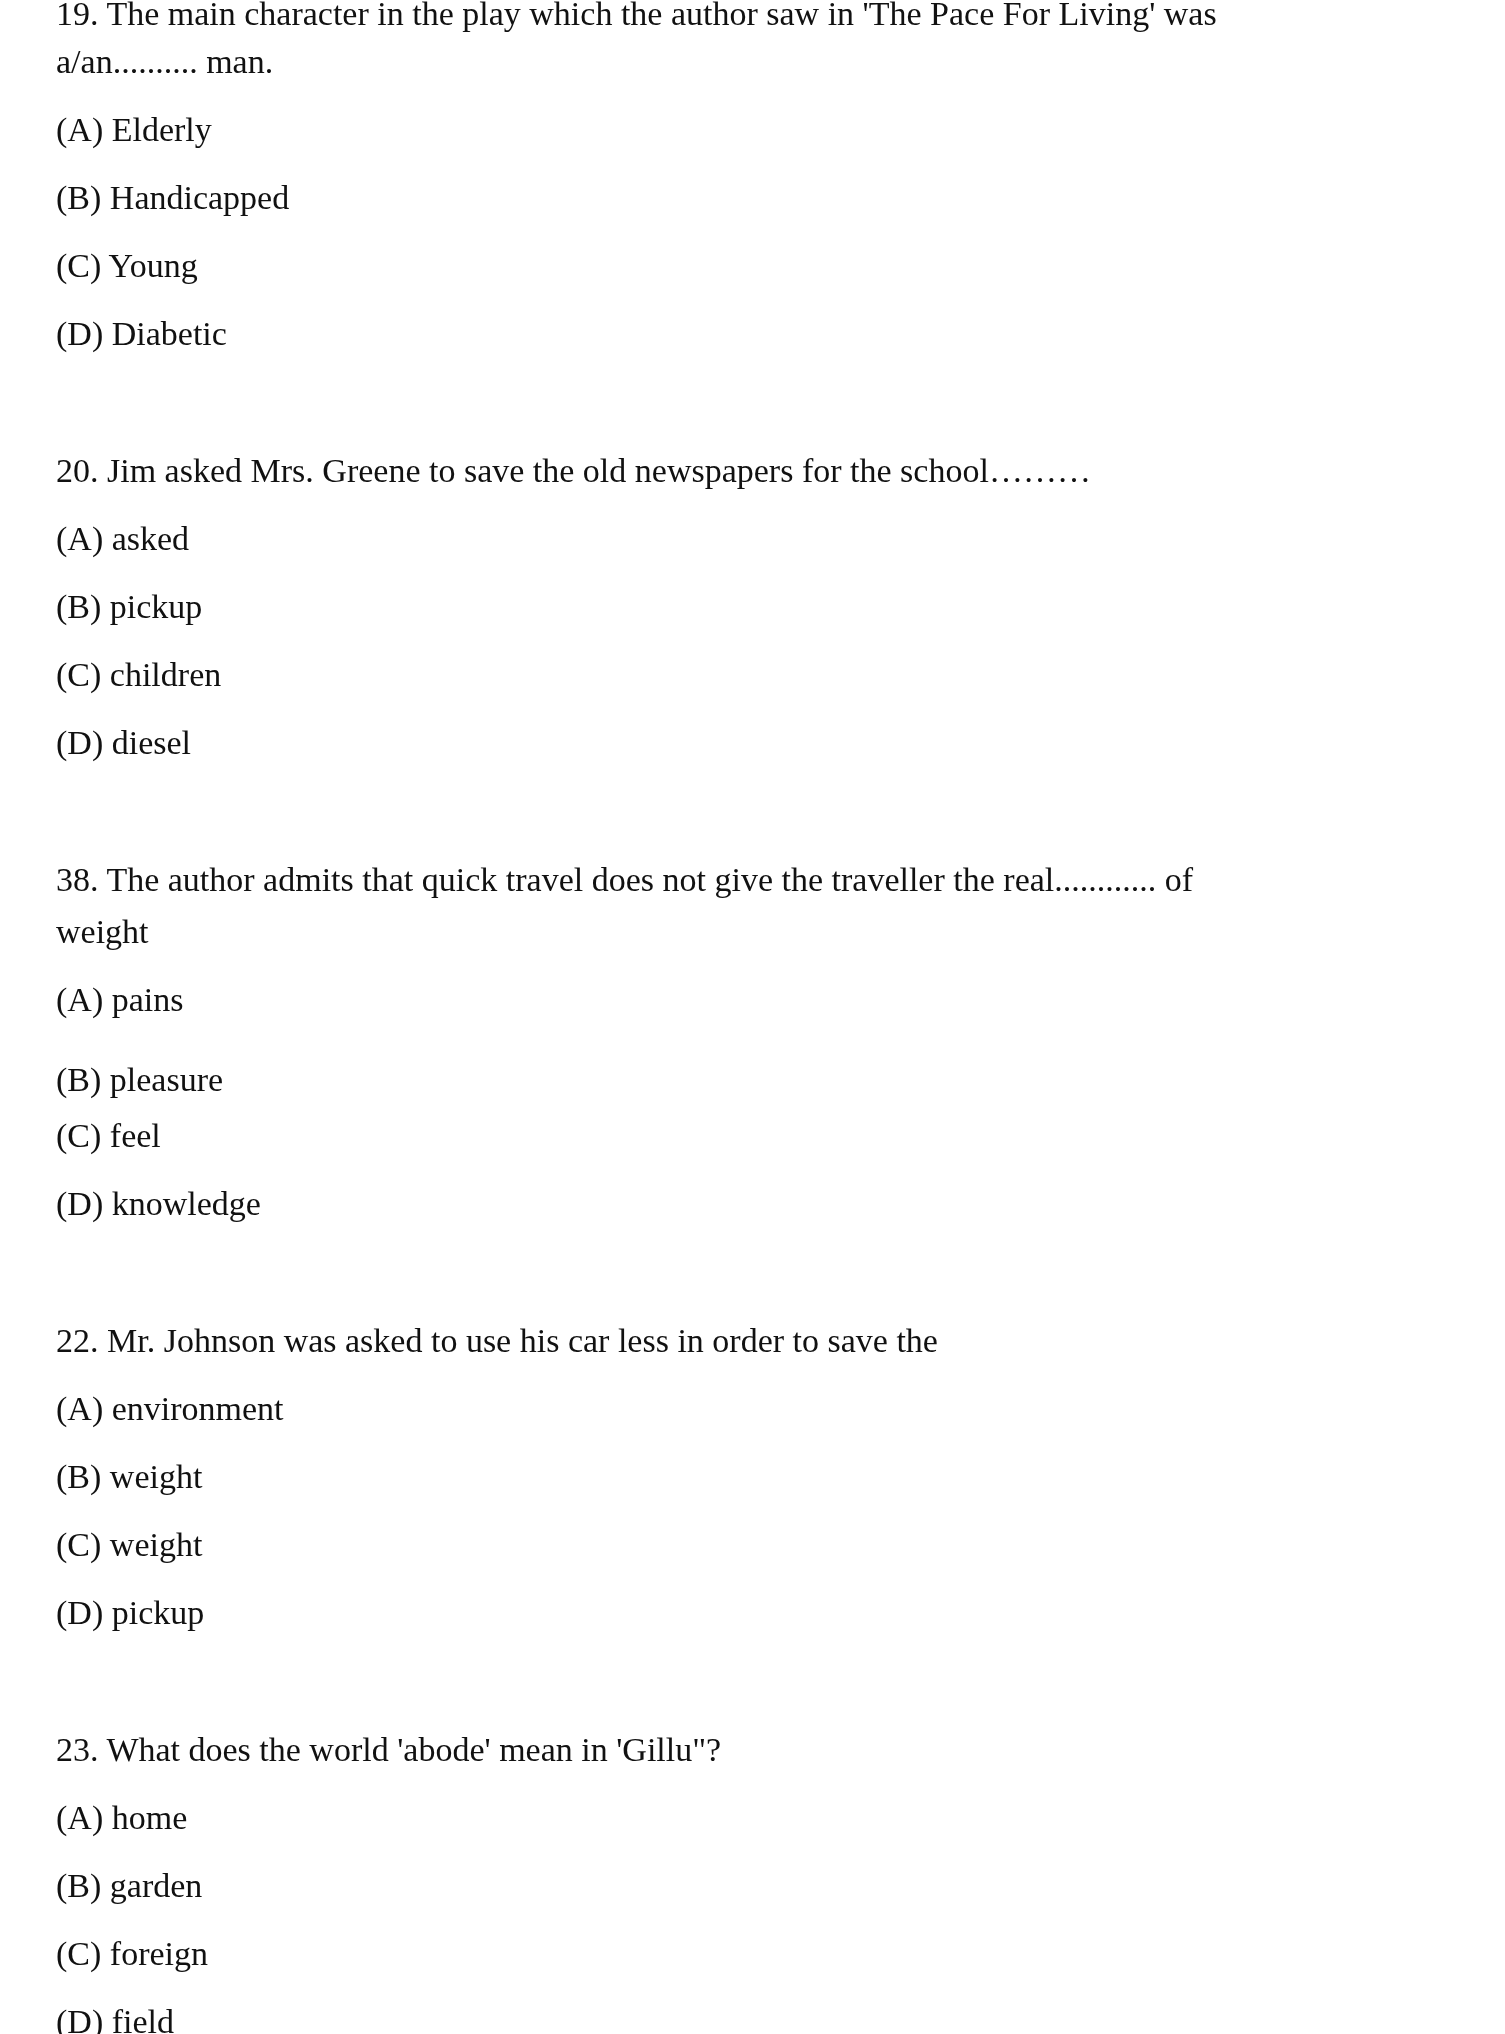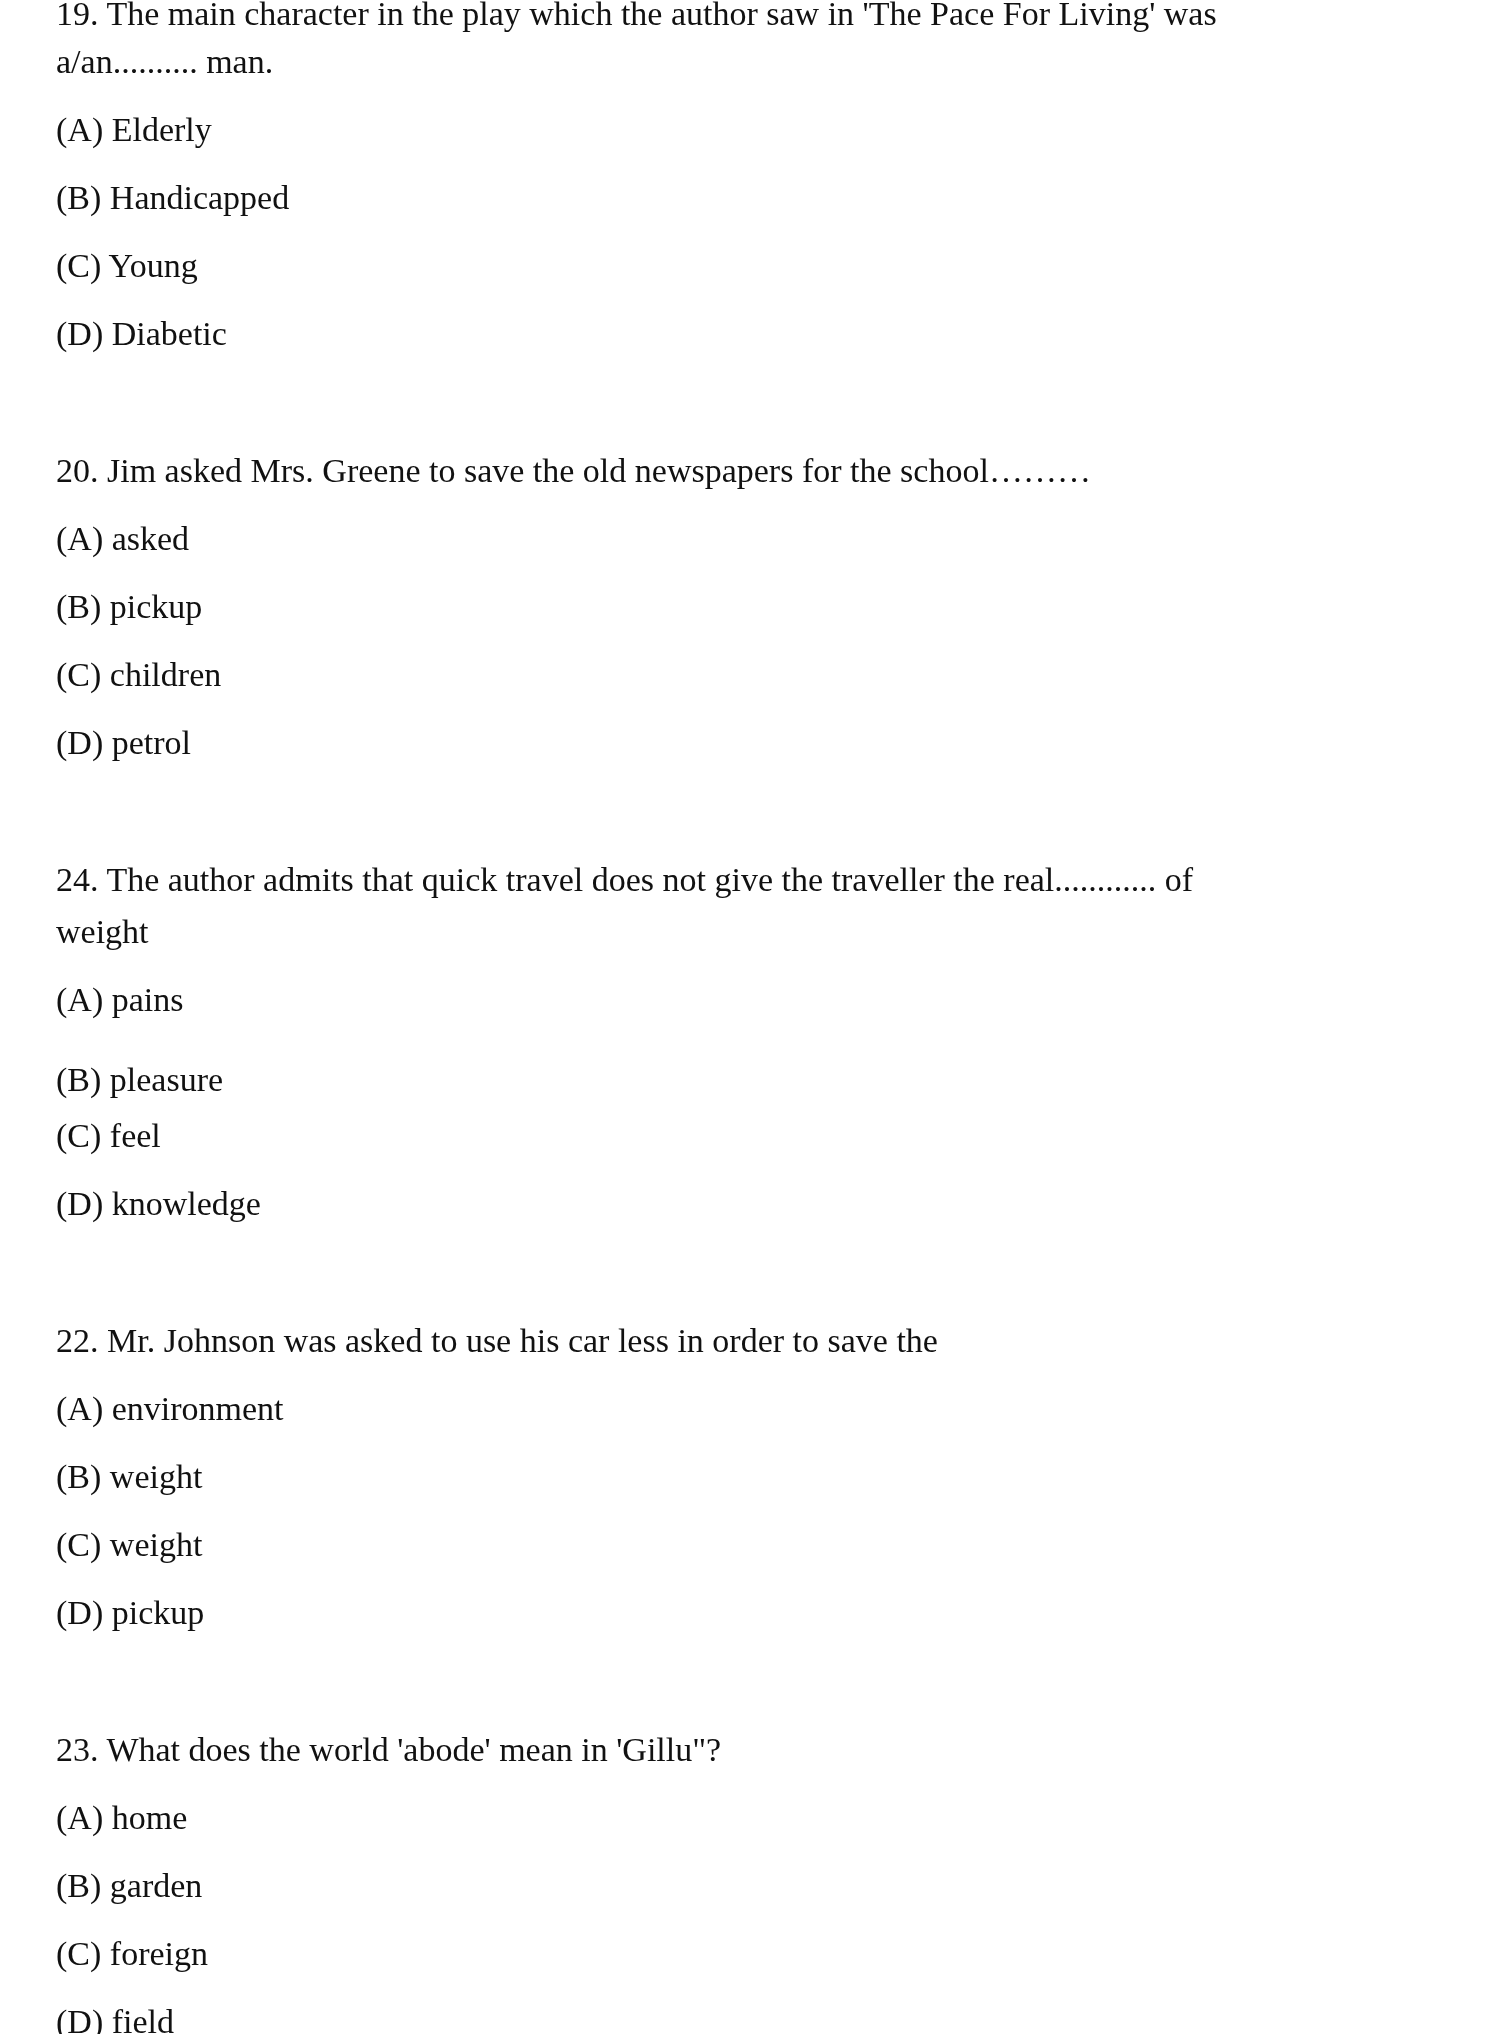--- a/index.html
+++ b/index.html
@@ -26,25 +26,25 @@
     <div class="line" style="top:178px">(B) Handicapped</div>
     <div class="line" style="top:246px">(C) Young</div>
     <div class="line" style="top:314px">(D) Diabetic</div>
   </div>
 
   <div>
     <div class="line" style="top:451px">20. Jim asked Mrs. Greene to save the old newspapers for the school………</div>
     <div class="line" style="top:519px">(A) asked</div>
     <div class="line" style="top:587px">(B) pickup</div>
     <div class="line" style="top:655px">(C) children</div>
-    <div class="line" style="top:723px">(D) petrol</div>
+    <div class="line" style="top:723px">(D) diesel</div>
   </div>
 
   <div>
-    <div class="line" style="top:860px">24. The author admits that quick travel does not give the traveller the real............ of</div>
+    <div class="line" style="top:860px">38. The author admits that quick travel does not give the traveller the real............ of</div>
     <div class="line" style="top:912px">weight</div>
     <div class="line" style="top:980px">(A) pains</div>
     <div class="line" style="top:1060px">(B) pleasure</div>
     <div class="line" style="top:1116px">(C) feel</div>
     <div class="line" style="top:1184px">(D) knowledge</div>
   </div>
 
   <div>
     <div class="line" style="top:1321px">22. Mr. Johnson was asked to use his car less in order to save the</div>
     <div class="line" style="top:1389px">(A) environment</div>

